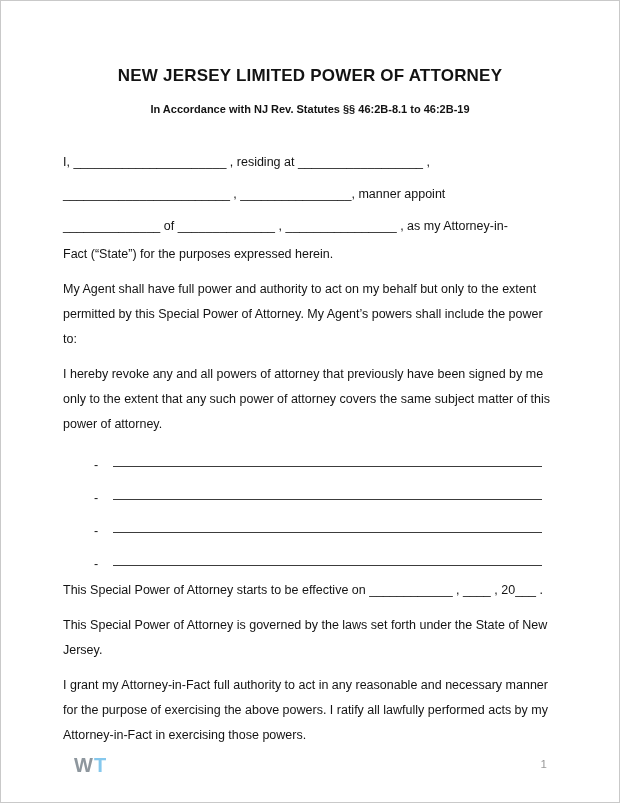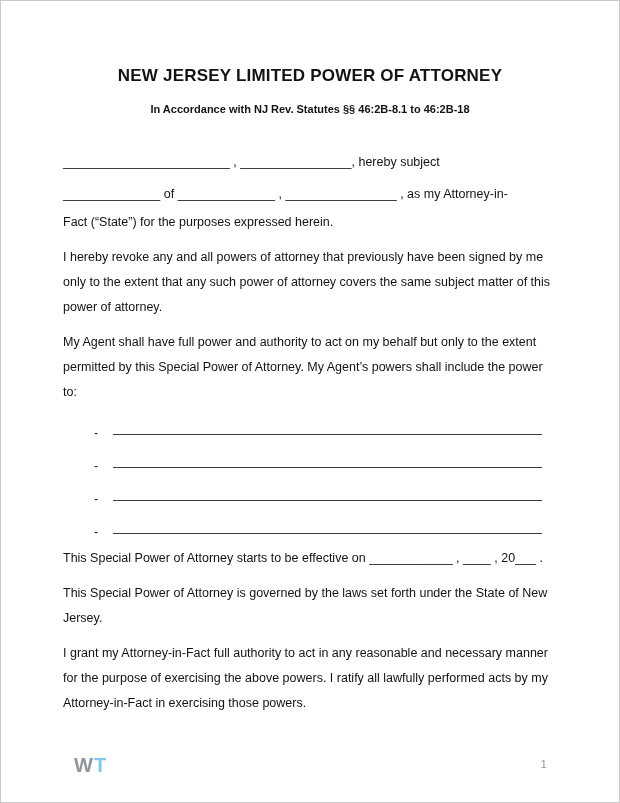--- a/index.html
+++ b/index.html
@@ -96,31 +96,32 @@
     color: var(--page_number, #9a9a9a);
   }
 </style>
 </head>
 <body>
 
 <div class="page">
   <div class="content">
 
     <h1 class="doc-title">NEW JERSEY LIMITED POWER OF ATTORNEY</h1>
-    <h2 class="doc-subtitle">In Accordance with NJ Rev. Statutes §§ 46:2B-8.1 to 46:2B-18</h2>
+    <h2 class="doc-subtitle">In Accordance with NJ Rev. Statutes §§ 46:2B-8.1 to 46:2B-19</h2>
 
     <div>
-      <div class="intro-line">________________________ , ________________, hereby subject</div>
+      <div class="intro-line">I, ______________________ , residing at __________________ ,</div>
+      <div class="intro-line">________________________ , ________________, manner appoint</div>
       <div class="intro-line">______________ of ______________ , ________________ , as my Attorney-in-</div>
       <div class="intro-line last">Fact (“State”) for the purposes expressed herein.</div>
     </div>
 
+    <p class="para">My Agent shall have full power and authority to act on my behalf but only to the extent permitted by this Special Power of Attorney. My Agent’s powers shall include the power to:</p>
+
     <p class="para">I hereby revoke any and all powers of attorney that previously have been signed by me only to the extent that any such power of attorney covers the same subject matter of this power of attorney.</p>
-
-    <p class="para">My Agent shall have full power and authority to act on my behalf but only to the extent permitted by this Special Power of Attorney. My Agent’s powers shall include the power to:</p>
 
     <div class="powers-list">
       <div class="power-row">
         <span class="power-dash">-</span>
         <span class="power-blank"></span>
       </div>
       <div class="power-row">
         <span class="power-dash">-</span>
         <span class="power-blank"></span>
       </div>

